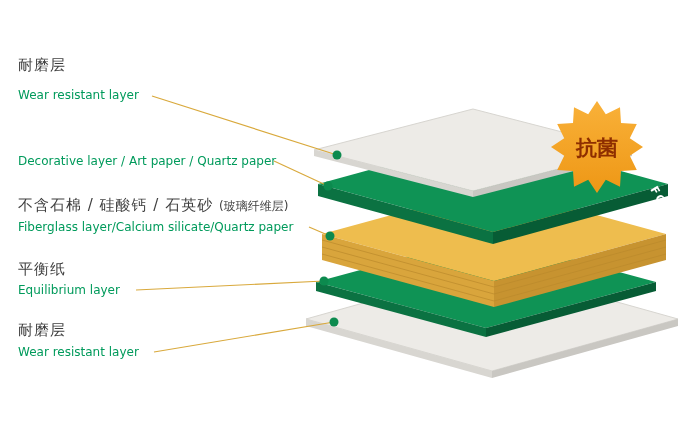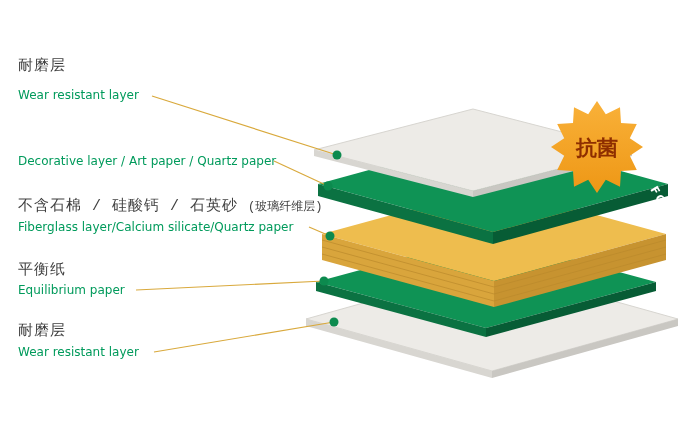--- a/index.html
+++ b/index.html
@@ -5,21 +5,21 @@
   html,body{margin:0;padding:0;background:#ffffff;}
   .stage{
     position:relative;
     width:700px;height:438px;
     background:#ffffff;
     overflow:hidden;
     font-family:"DejaVu Sans","Liberation Sans",sans-serif;
   }
   .stage svg{position:absolute;left:0;top:0;}
   .lbl{position:absolute;left:18px;white-space:nowrap;}
-  .lbl-zh{font-size:15px;color:#3f3f3f;letter-spacing:1px;font-family:Liberation Mono, monospace;}
+  .lbl-zh{font-size:15px;color:#3f3f3f;letter-spacing:1px;}
   .lbl-en{font-size:12px;color:#009a5b;}
   .lbl-note{font-size:12px;letter-spacing:0;}
 </style>
 </head>
 <body>
 
 <div class="stage">
 
   <svg width="700" height="438" viewBox="0 0 700 438">
     <defs>
@@ -94,18 +94,18 @@
 
   <div class="lbl lbl-en" style="top:154px">Decorative layer / Art paper / Quartz paper</div>
 
   <div class="lbl lbl-zh" style="top:196px">
     <span>不含石棉 / 硅酸钙 / 石英砂</span>
     <span class="lbl-note">(玻璃纤维层)</span>
   </div>
   <div class="lbl lbl-en" style="top:220px">Fiberglass layer/Calcium silicate/Quartz paper</div>
 
   <div class="lbl lbl-zh" style="top:260px">平衡纸</div>
-  <div class="lbl lbl-en" style="top:283px">Equilibrium paper</div>
+  <div class="lbl lbl-en" style="top:283px">Equilibrium layer</div>
 
   <div class="lbl lbl-zh" style="top:321px">耐磨层</div>
   <div class="lbl lbl-en" style="top:345px">Wear resistant layer</div>
 
 </div>
 
 </body></html>

